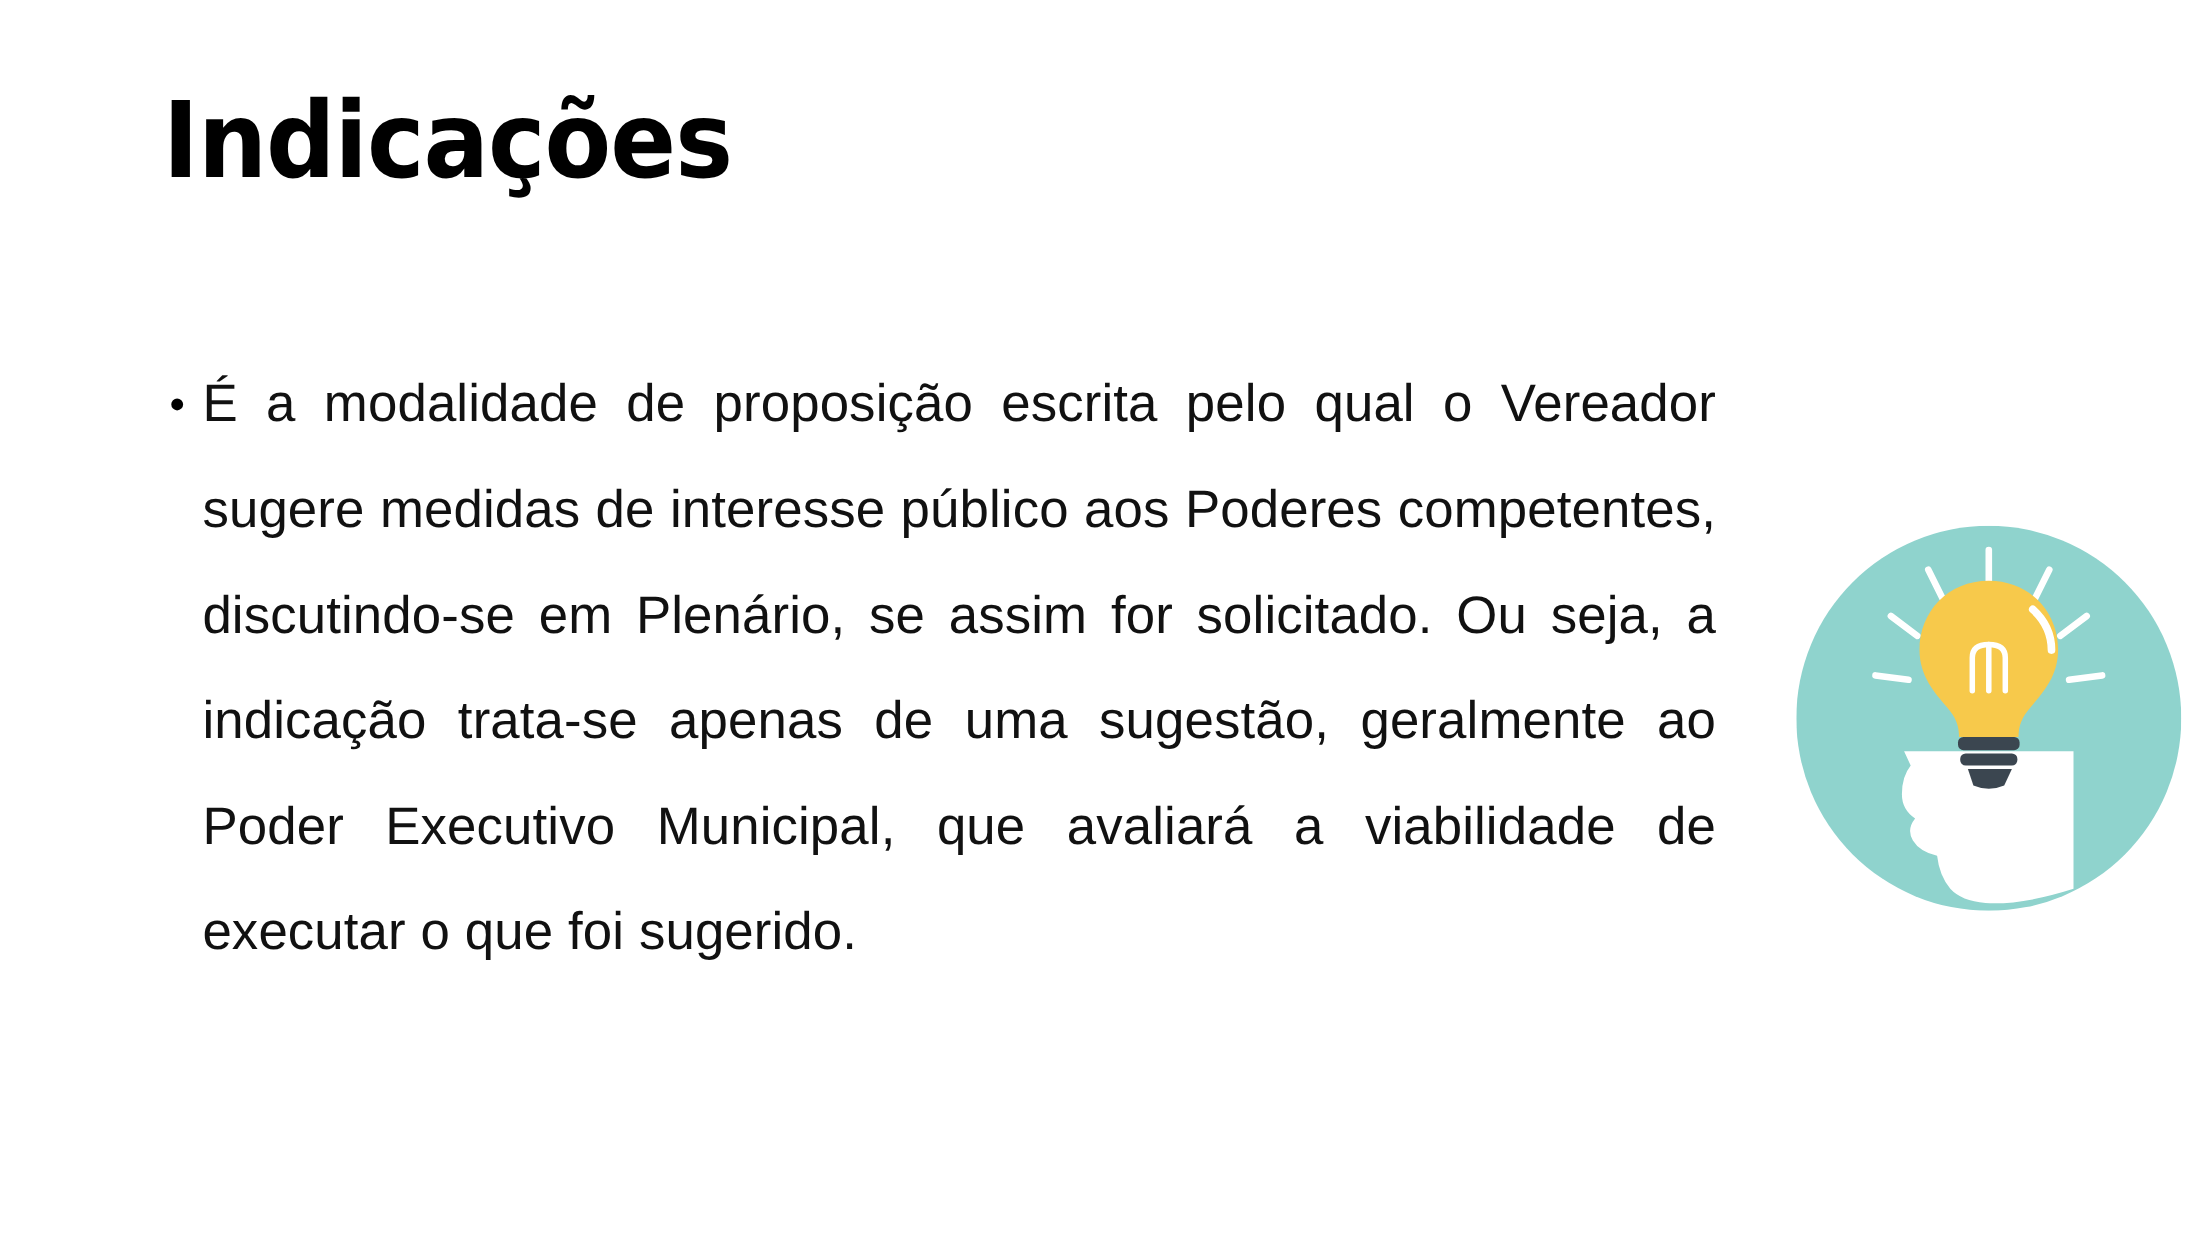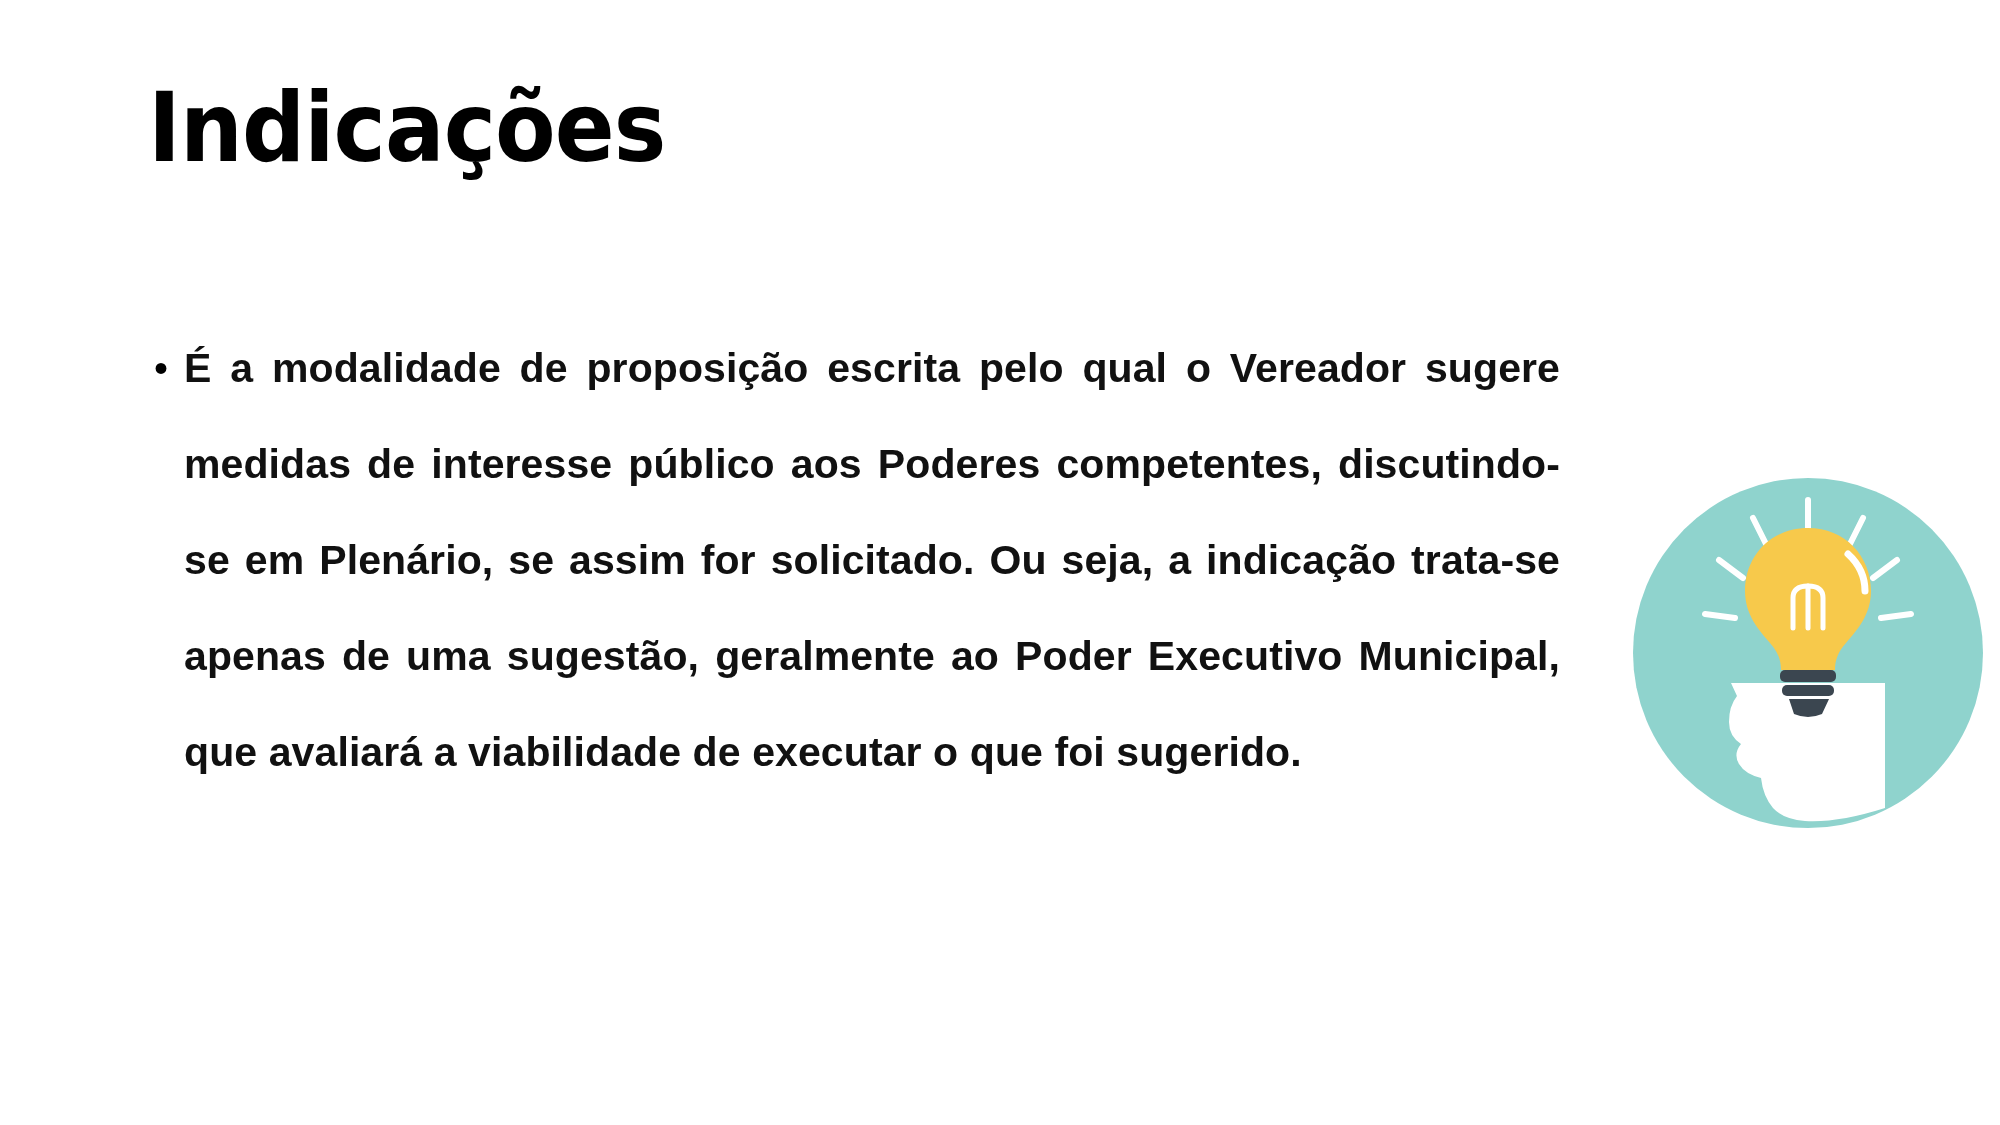--- a/index.html
+++ b/index.html
@@ -57,26 +57,25 @@
     line-height: 96px;
     color: #000000;
     text-align: left;
     padding-left: 4px;
     box-sizing: border-box;
   }
 
   .bullet-text {
     flex: 1 1 auto;
     font-family: "Liberation Sans", sans-serif;
-    font-size: 41px;
+    font-size: 48px;
     line-height: 96px;
     text-align: justify;
     color: #111111;
     letter-spacing: 0.1px;
-    font-weight: bold;
   }
 
   
   .illustration {
     position: absolute;
     left: 1633px;
     top: 478px;
     width: 350px;
     height: 350px;
   }

